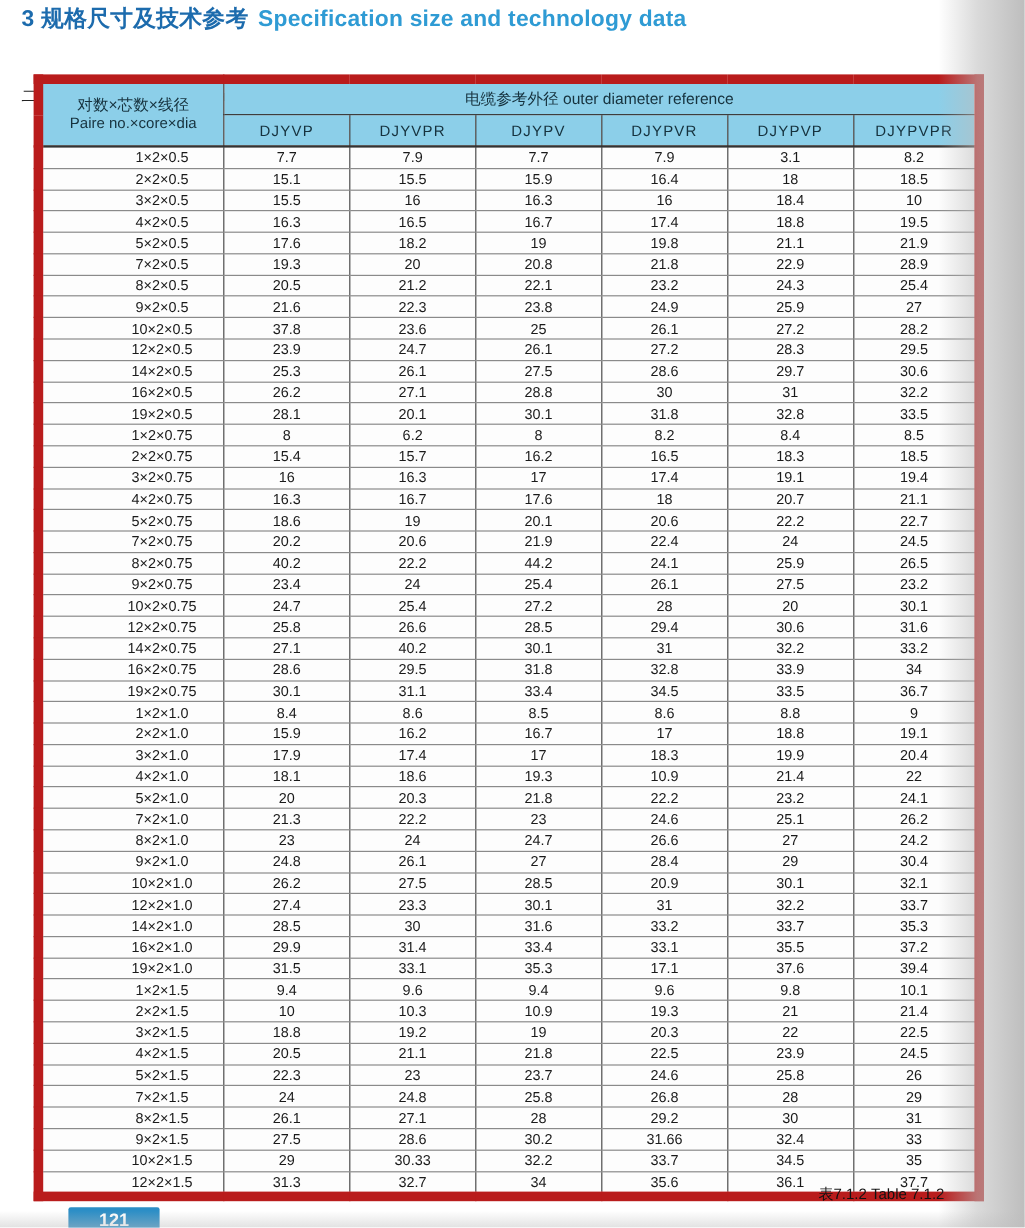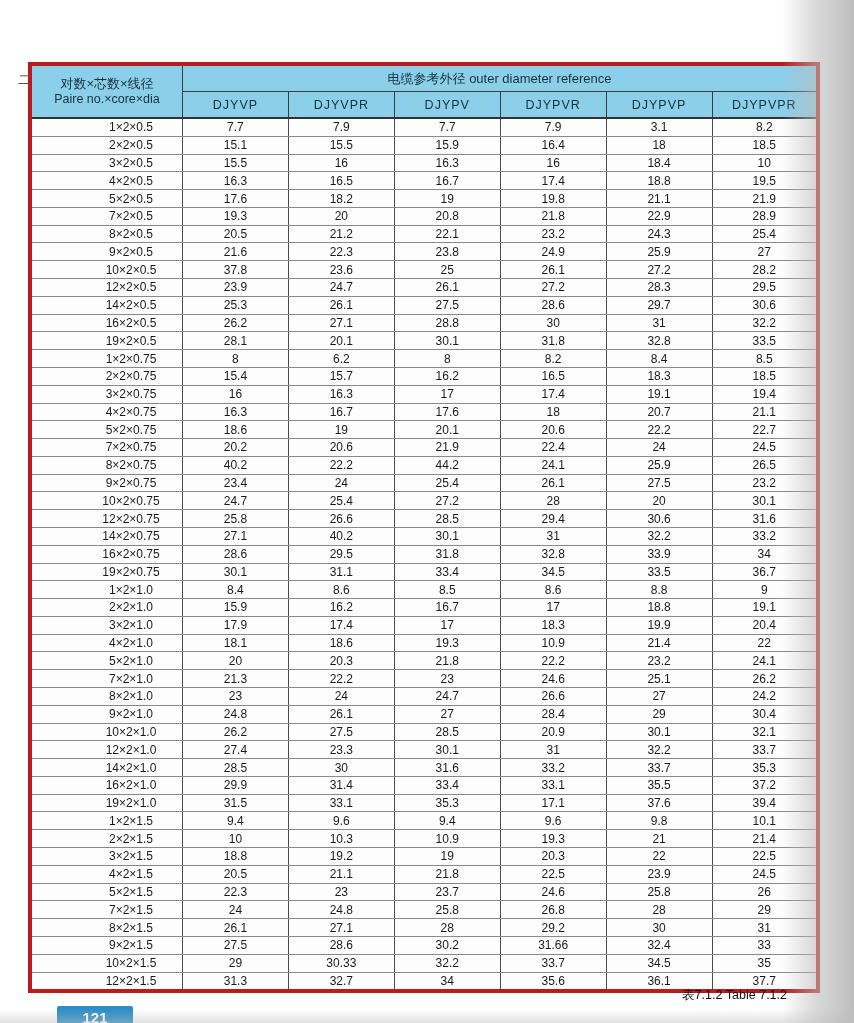--- a/index.html
+++ b/index.html
@@ -45,21 +45,21 @@
   
   thead th{
     background:#8ccfe9;color:#16323e;font-weight:normal;
     border:1px solid #3d3d3d;
   }
   thead tr.r1 th{height:25px;}
   thead tr.r2 th{height:25px;font-size:12.5px;letter-spacing:1px;}
   th.corner{width:150px;font-size:12.5px;line-height:1.15;}
   th.corner .zh{font-size:13px;}
   thead th.span-h{font-size:13px;}
-  table.spec{border:4px solid #b91c1c;}
+  table.spec{border:8px solid #b91c1c;}
   thead{border-bottom:2px solid #333;}
   
   tbody td{
     height:16.79px;
     border-left:1px solid #4c4c4c;border-right:1px solid #4c4c4c;
     border-bottom:1px solid #8a8a8a;border-top:1px solid #8a8a8a;
     background:#fdfdfd;
   }
   tbody td.rowlabel{font-size:12px;padding-left:48px;}
   .caption{
@@ -71,20 +71,21 @@
     background:#2c8ec6;color:#ffffff;font-weight:bold;font-size:15px;
     display:flex;align-items:flex-start;justify-content:center;
     padding-top:3px;box-sizing:border-box;border-radius:2px;
   }
 </style>
 </head>
 <body>
 
 <div class="page">
 
+  <h1 class="title"><span class="zh">3 规格尺寸及技术参考</span><span class="en">Specification size and technology data</span></h1>
 
   <div class="subtitle"><span class="zh">二机组电线组外径参考</span><span class="en">Reference outer diameter of 2-strand cable</span></div>
 
   <table class="spec">
     <thead>
       <tr class="r1">
         <th class="corner" rowspan="2">
           <div class="zh">对数×芯数×线径</div>
           <div class="en">Paire no.×core×dia</div>
         </th>

